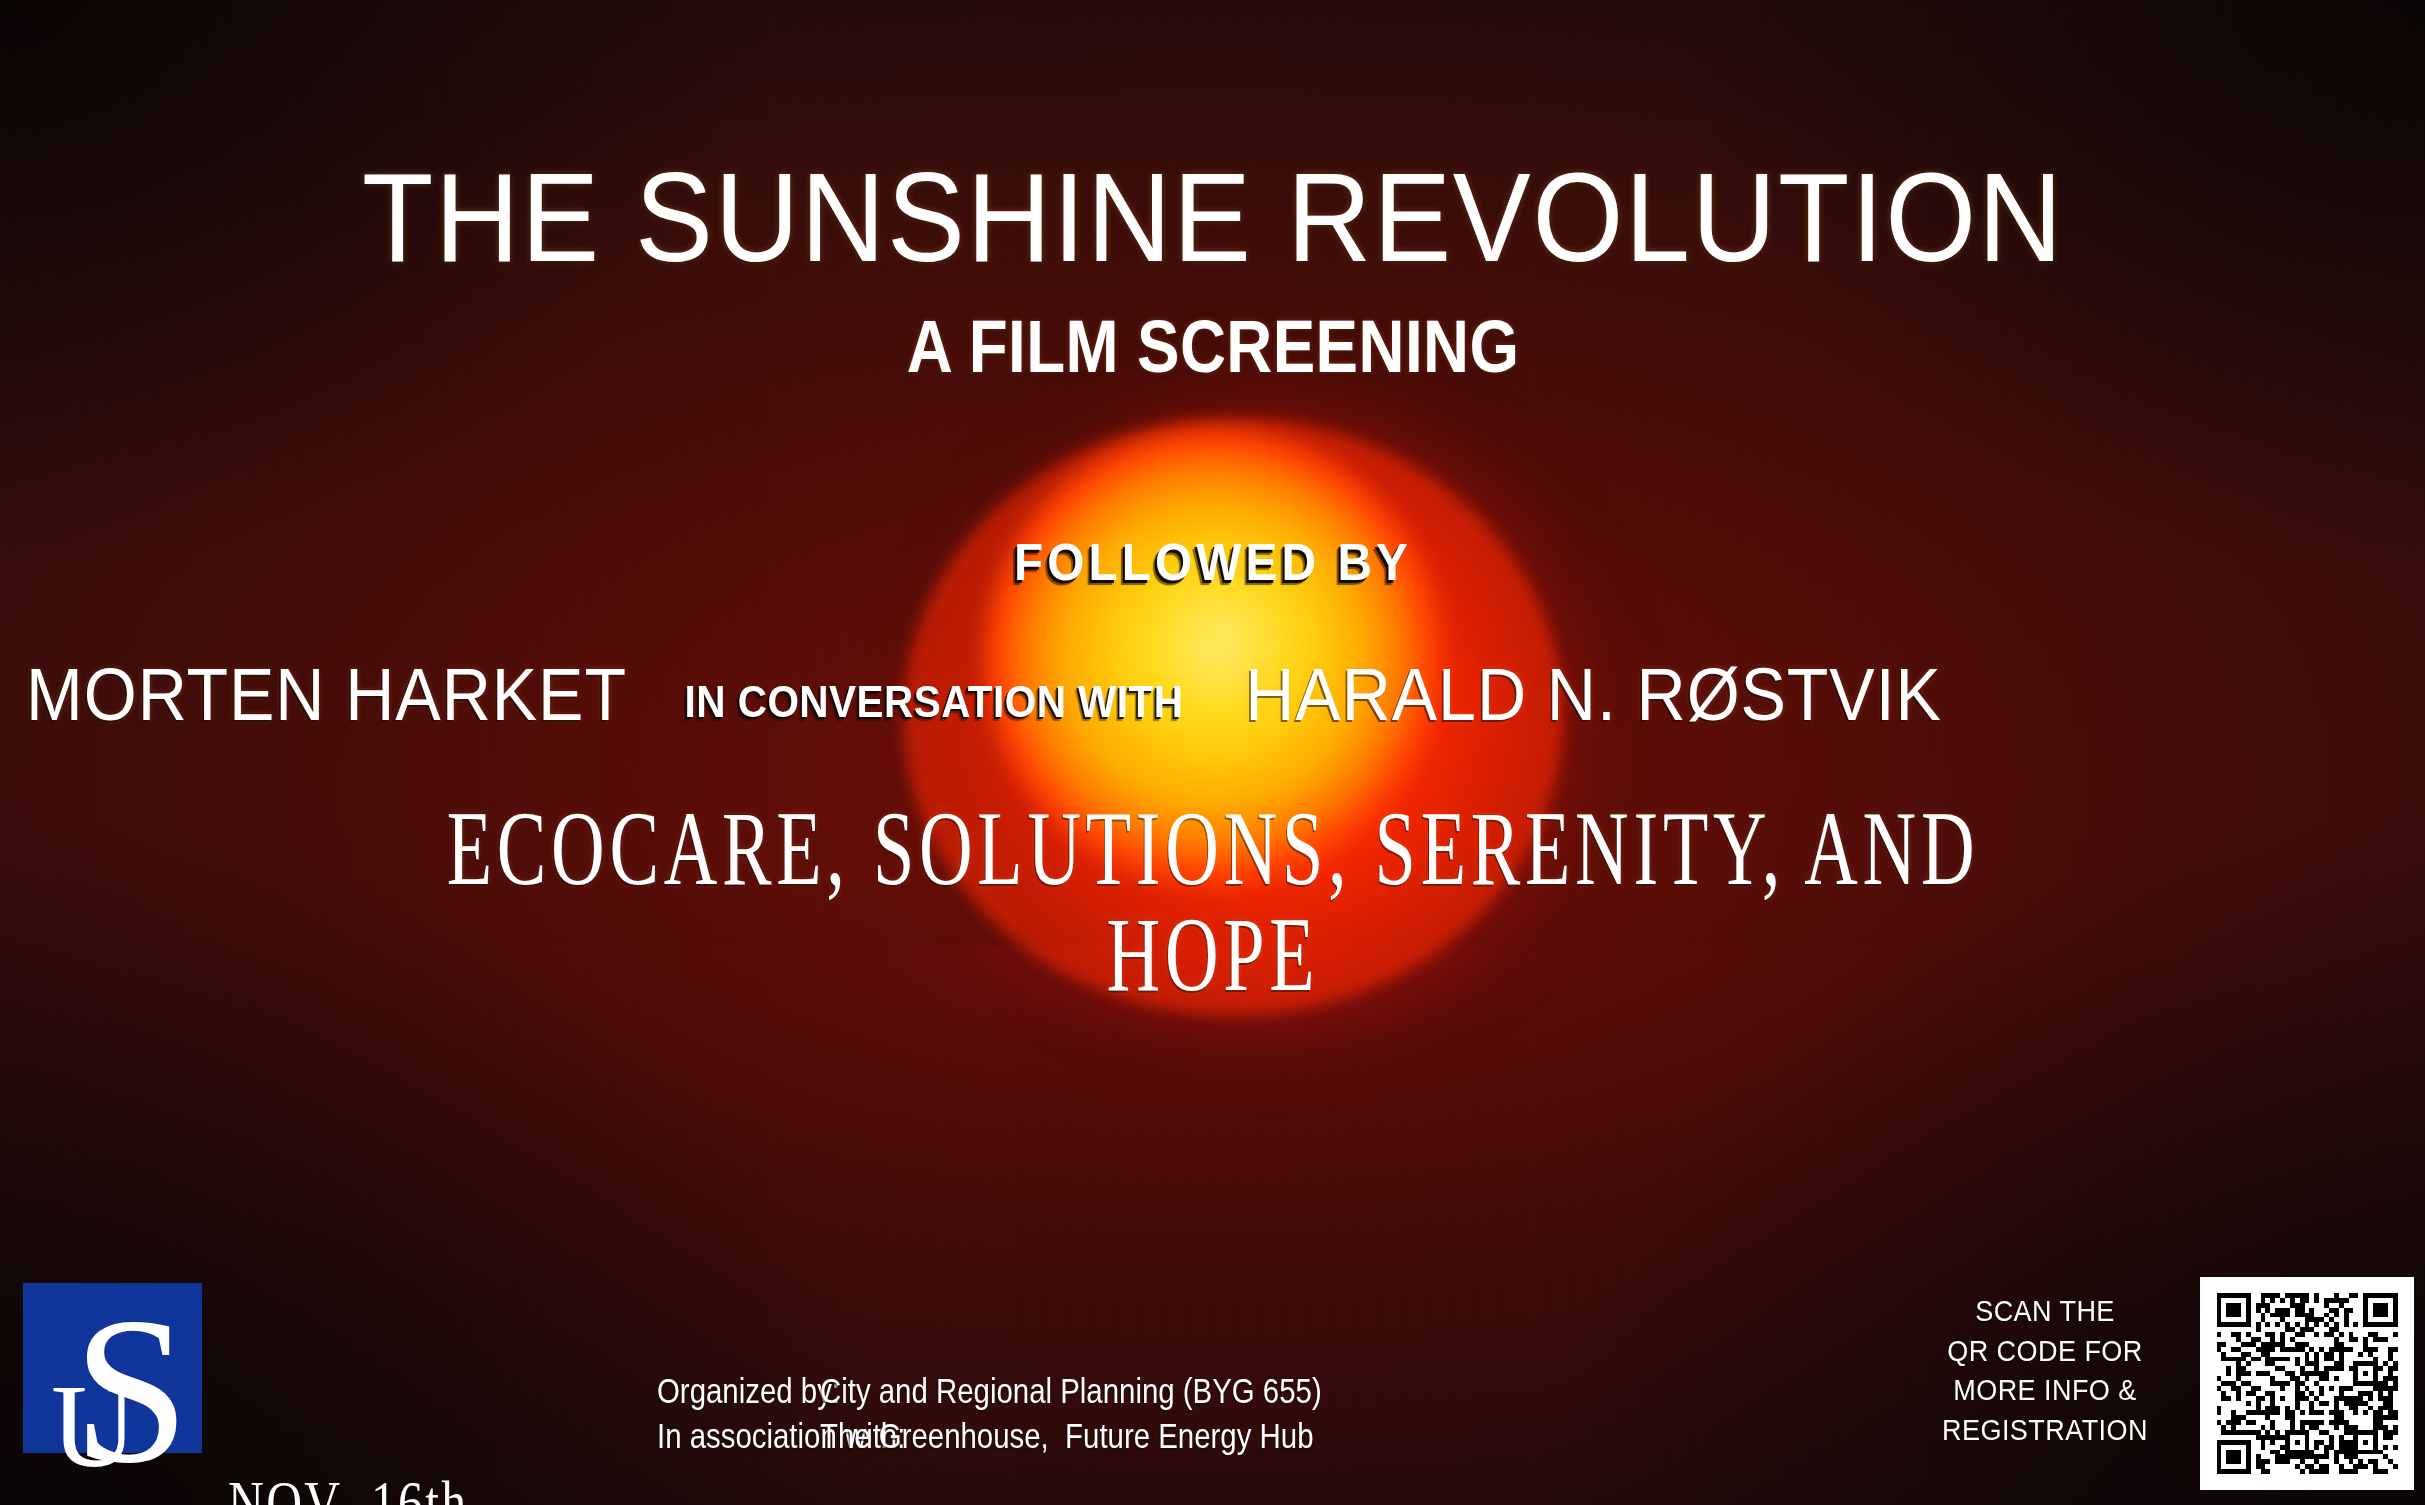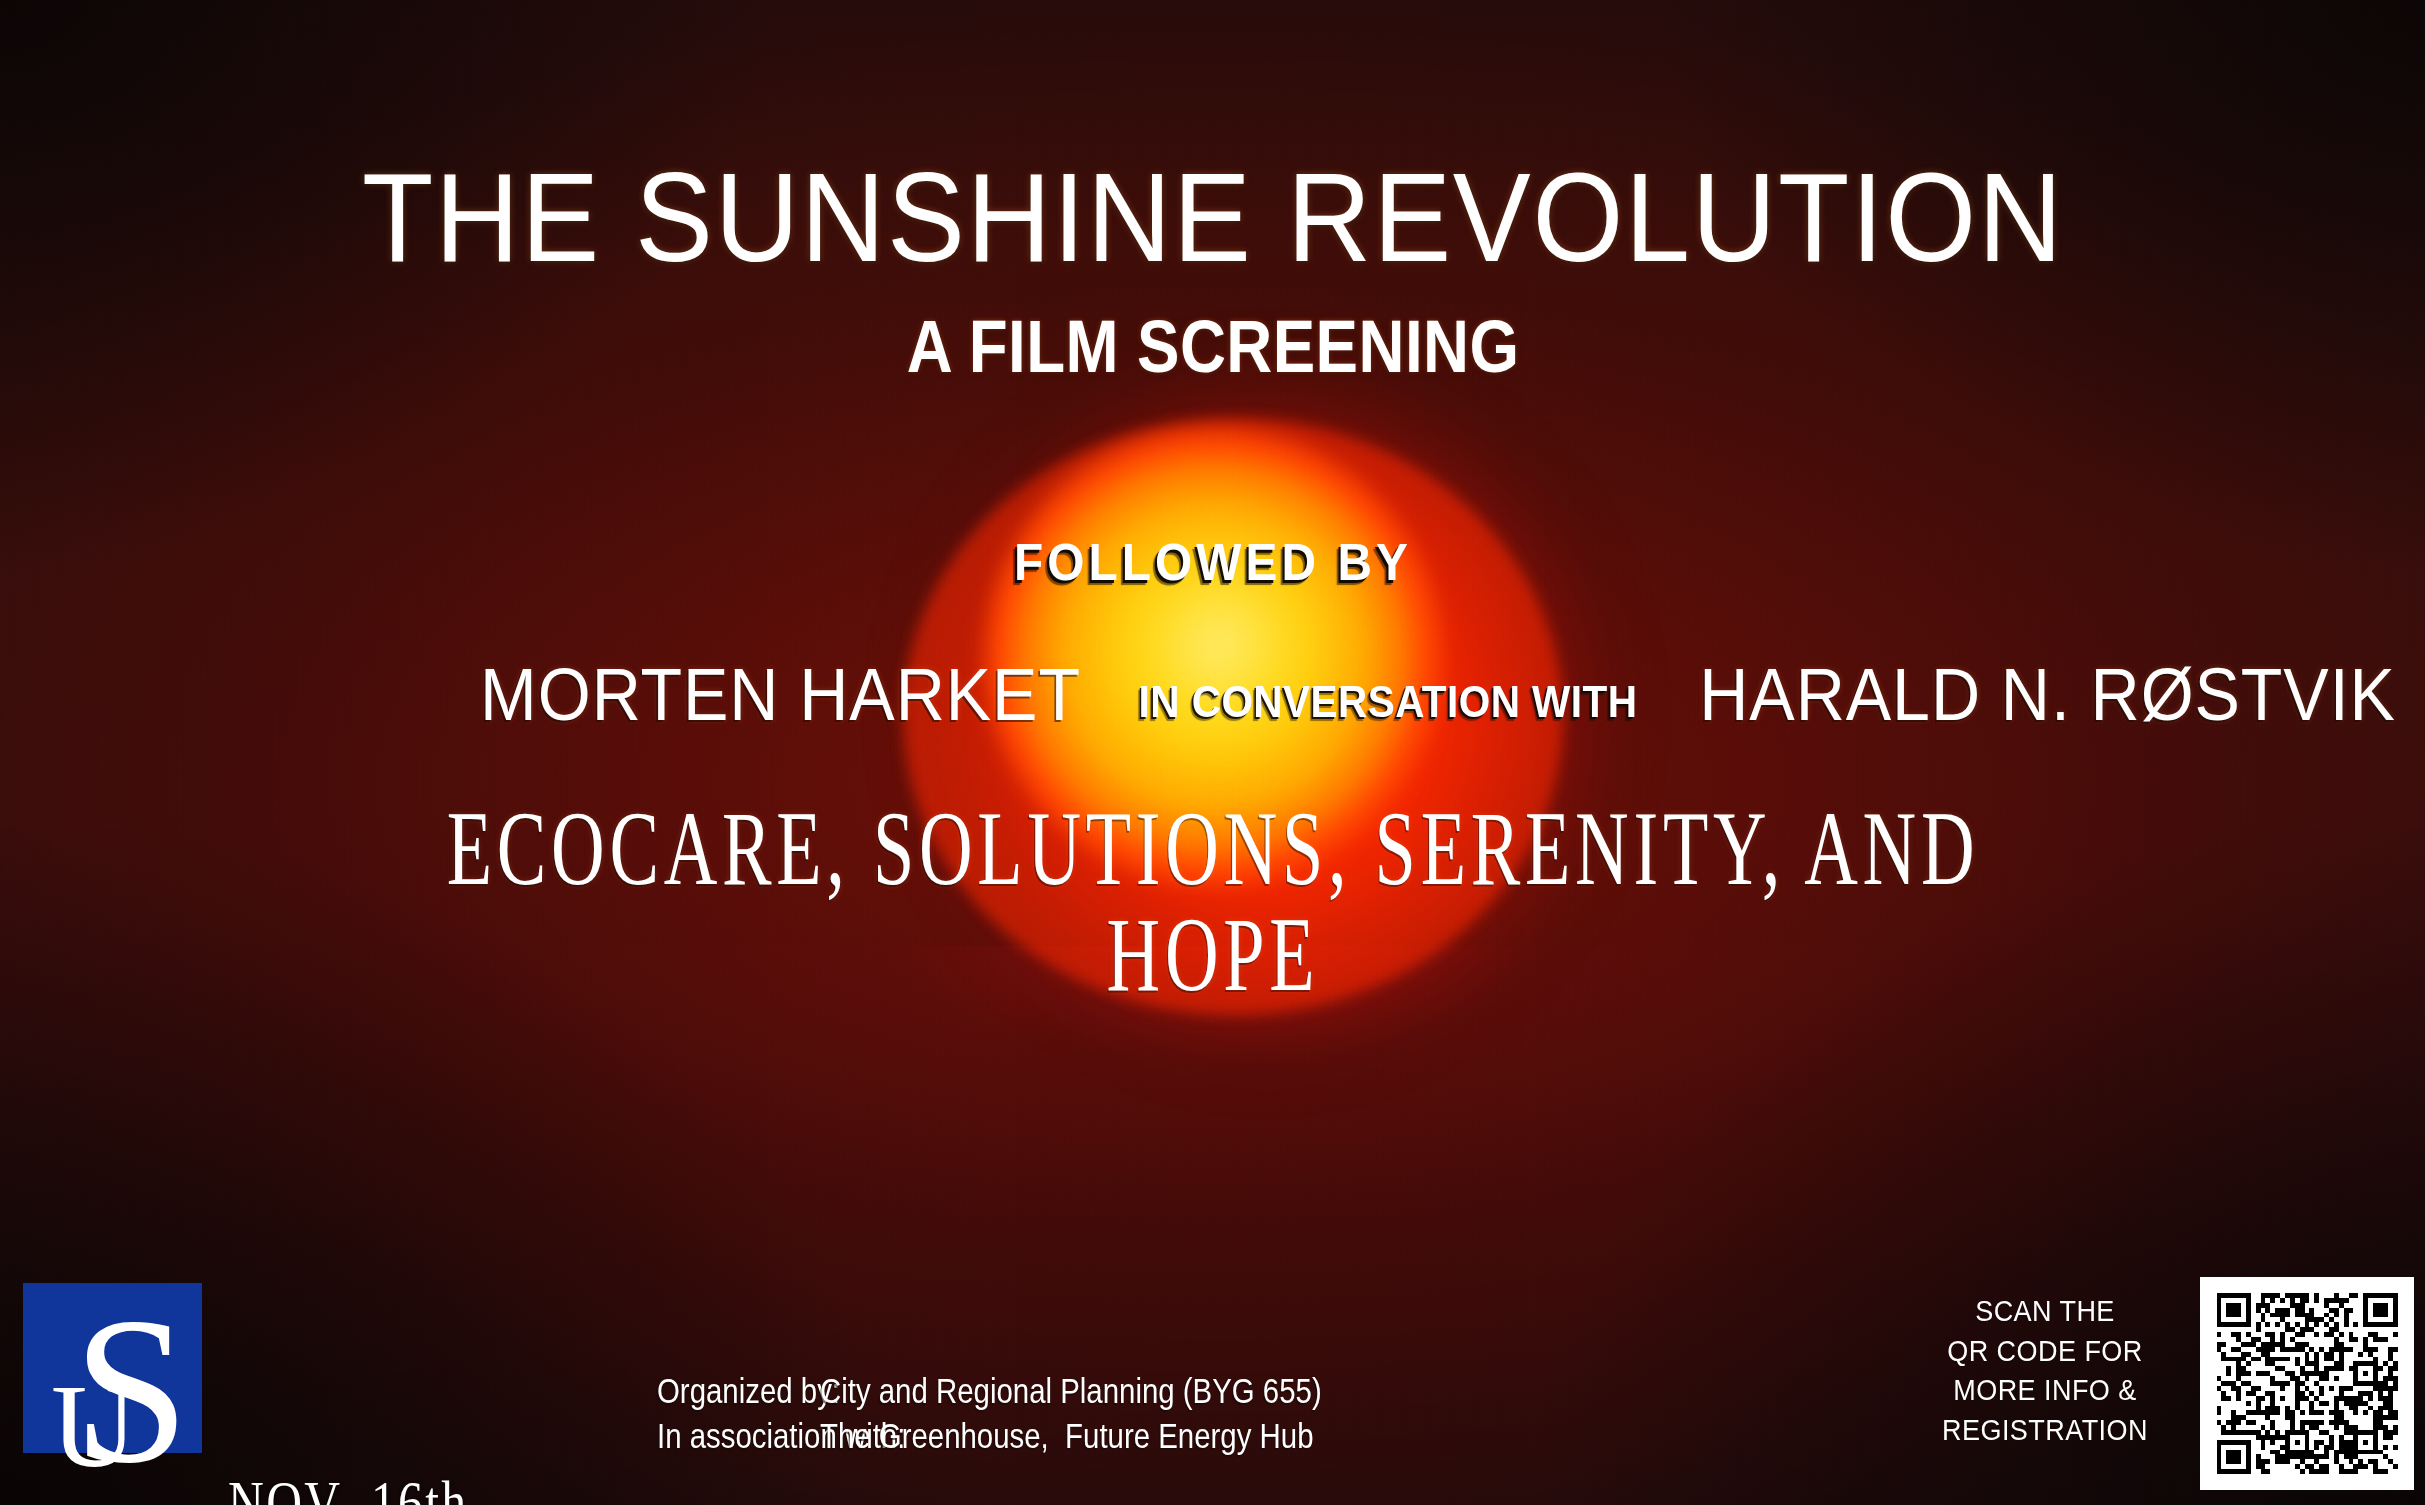--- a/index.html
+++ b/index.html
@@ -119,22 +119,22 @@
     color:#ffffff;
     font-weight:700;
     font-size:52px;
     line-height:1;
     letter-spacing:4.4px;
     transform:scaleX(0.92);
     text-shadow:-2.4px 2.9px 0 rgba(14,8,4,0.95), -4.4px 4.9px 1px rgba(20,10,4,0.55);
   }
 
   .names{
-    position:absolute;left:0;right:0;top:658px;
-    text-align:right;
+    position:absolute;left:0;right:12px;top:658px;
+    text-align:left;
     color:#fff;
     line-height:1;
     white-space:nowrap;
     font-weight:400;
   }
   .names .big{
     font-size:74px;
     letter-spacing:1px;
     transform:scaleX(0.92);
     display:inline-block;

